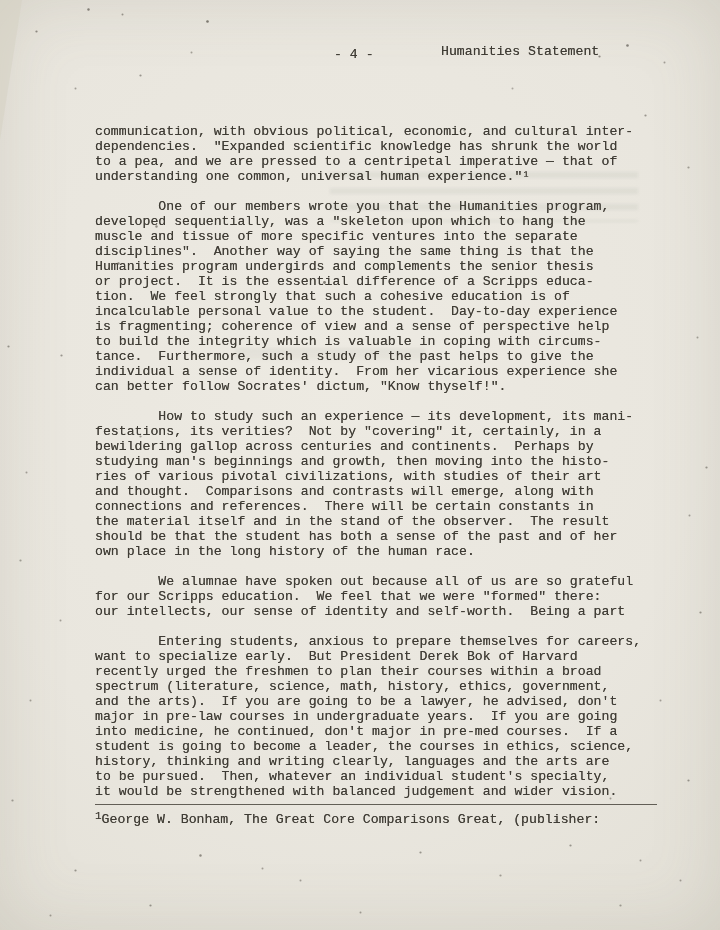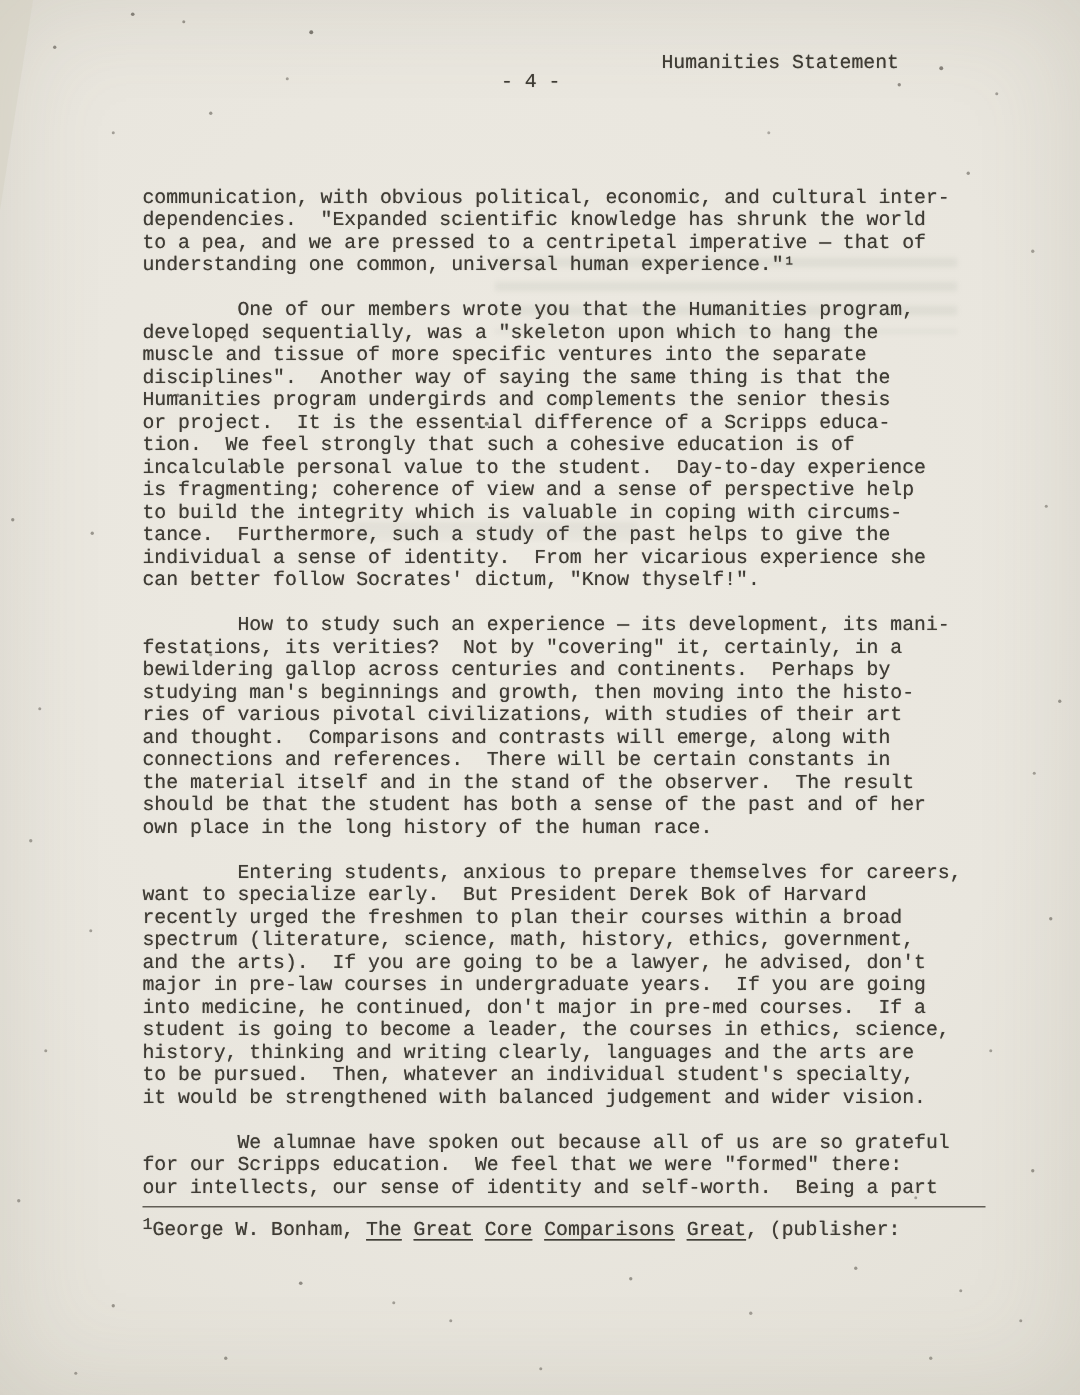--- a/index.html
+++ b/index.html
@@ -54,30 +54,30 @@
   .ghost-2{
     left:235px;top:348px;width:190px;height:12px;
     background:linear-gradient(180deg, rgba(125,135,122,0.09), rgba(125,135,122,0.05));
   }
   .typed{
     color:#3f3c35;
     font-size:13.2px;
     text-shadow:0 0 0.5px rgba(64,60,52,0.75);
   }
   .pageno{position:absolute;left:334px;top:47px;}
-  .doc-title{position:absolute;left:441px;top:34px;}
+  .doc-title{position:absolute;left:441px;top:44px;}
   .body-text{position:absolute;left:95px;top:124px;line-height:15px;}
   .body-text p{margin:0 0 15px 0;white-space:pre;}
   .footnote-rule{
     position:absolute;left:95px;top:804px;width:562px;height:0;
     border-top:1.6px solid #4a463e;opacity:.85;
   }
   .footnote{position:absolute;left:95px;top:812px;line-height:16.5px;}
   .footnote div{white-space:pre;}
-  .u{text-decoration:underline;text-underline-offset:2.5px;}
+  .u{text-underline-offset:2.5px;}
   .sup{position:relative;top:-4px;font-size:11px;}
 </style>
 </head>
 <body>
 
 <div class="page">
   <div class="corner-shade"></div>
   <div class="ghost ghost-1"></div>
   <div class="ghost ghost-2"></div>
   <div class="specks"></div>
@@ -106,33 +106,33 @@
     <p>        How to study such an experience — its development, its mani-
 festations, its verities?  Not by "covering" it, certainly, in a
 bewildering gallop across centuries and continents.  Perhaps by
 studying man's beginnings and growth, then moving into the histo-
 ries of various pivotal civilizations, with studies of their art
 and thought.  Comparisons and contrasts will emerge, along with
 connections and references.  There will be certain constants in
 the material itself and in the stand of the observer.  The result
 should be that the student has both a sense of the past and of her
 own place in the long history of the human race.</p>
+    <p>        We alumnae have spoken out because all of us are so grateful
+for our Scripps education.  We feel that we were "formed" there:
+our intellects, our sense of identity and self-worth.  Being a part</p>
     <p>        Entering students, anxious to prepare themselves for careers,
 want to specialize early.  But President Derek Bok of Harvard
 recently urged the freshmen to plan their courses within a broad
 spectrum (literature, science, math, history, ethics, government,
 and the arts).  If you are going to be a lawyer, he advised, don't
 major in pre-law courses in undergraduate years.  If you are going
 into medicine, he continued, don't major in pre-med courses.  If a
 student is going to become a leader, the courses in ethics, science,
 history, thinking and writing clearly, languages and the arts are
 to be pursued.  Then, whatever an individual student's specialty,
 it would be strengthened with balanced judgement and wider vision.</p>
-    <p>        We alumnae have spoken out because all of us are so grateful
-for our Scripps education.  We feel that we were "formed" there:
-our intellects, our sense of identity and self-worth.  Being a part</p>
   </main>
 
   <div class="footnote-rule"></div>
   <div class="typed footnote">
     <div><span class="sup">1</span><span>George W. Bonham, </span><span class="u">The</span><span> </span><span class="u">Great</span><span> </span><span class="u">Core</span><span> </span><span class="u">Comparisons</span><span> </span><span class="u">Great</span><span>, (publisher:</span></div>
   </div>
 </div>
 
 </body></html>

